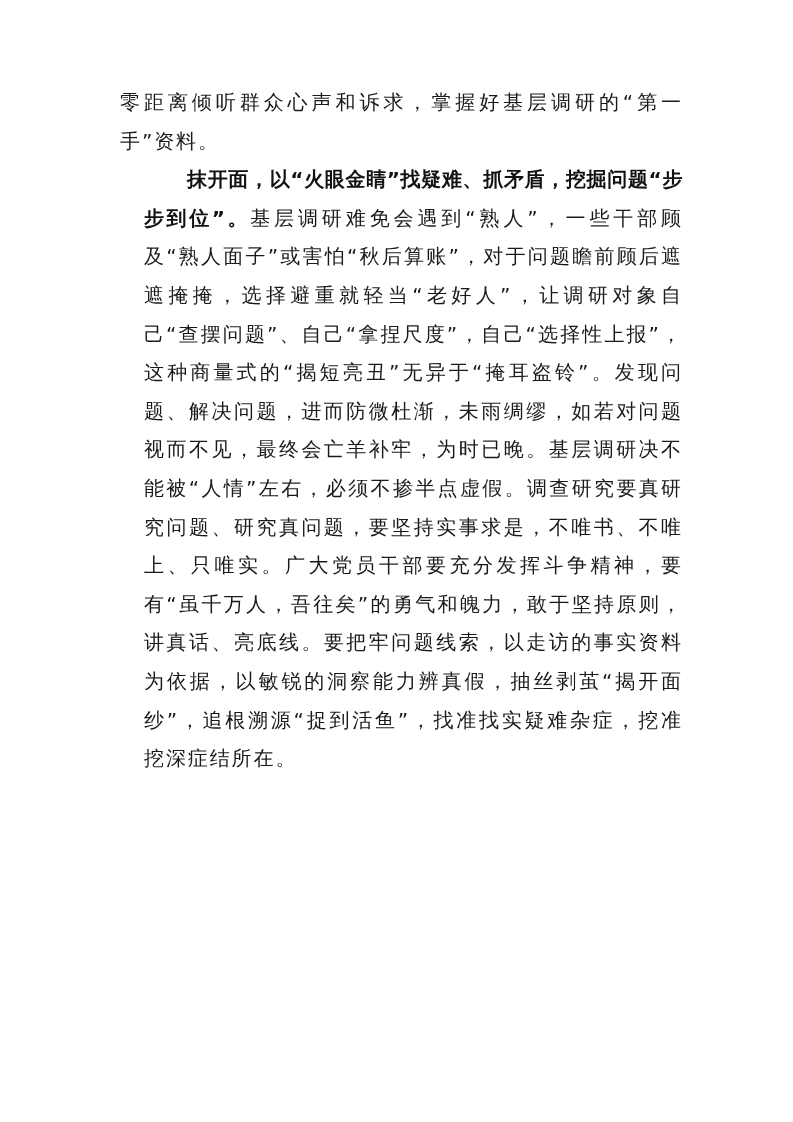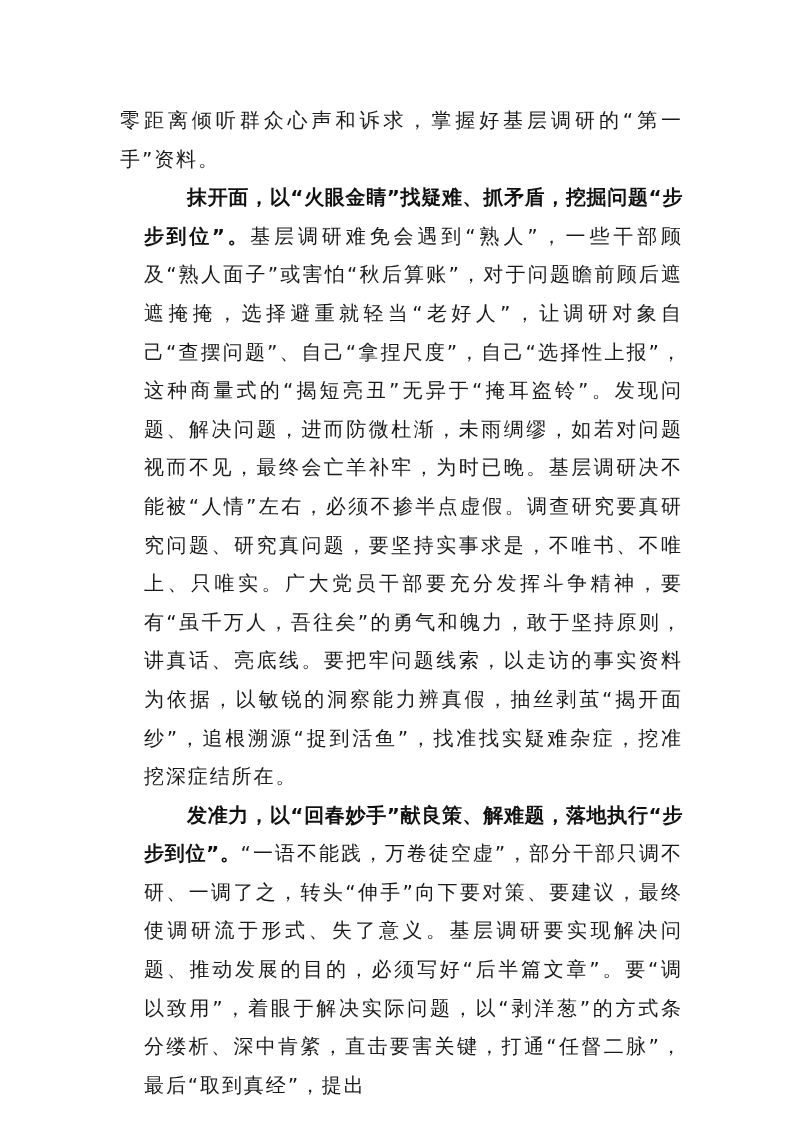--- a/index.html
+++ b/index.html
@@ -1,20 +1,20 @@
 <!DOCTYPE html>
 <html><head>
   <meta charset="utf-8">
   <style>
     html, body { margin: 0; padding: 0; background: #ffffff; }
     body { width: 793px; height: 1122px; position: relative; overflow: hidden; }
     .page {
       position: absolute;
       left: 120px;
-      top: 101px;
+      top: 83px;
       width: 563px;
       font-family: "DejaVu Sans", "Liberation Sans", sans-serif;
       font-size: 20px;
       line-height: 38.6px;
       color: #1a1a1a;
       text-align: justify;
       letter-spacing: 1.9px;
     }
     .para { margin: 0; }
     .indent { text-indent: 43px; margin-left: 24px; }
@@ -24,16 +24,13 @@
 </head>
 <body>
 
 <div class="page">
   <p class="para">
     <span class="body-text">零距离倾听群众心声和诉求，掌握好基层调研的“第一手”资料。</span>
   </p>
   <p class="para indent">
     <span class="lead">抹开面，以“火眼金睛”找疑难、抓矛盾，挖掘问题“步步到位”。</span><span class="body-text">基层调研难免会遇到“熟人”，一些干部顾及“熟人面子”或害怕“秋后算账”，对于问题瞻前顾后遮遮掩掩，选择避重就轻当“老好人”，让调研对象自己“查摆问题”、自己“拿捏尺度”，自己“选择性上报”，这种商量式的“揭短亮丑”无异于“掩耳盗铃”。发现问题、解决问题，进而防微杜渐，未雨绸缪，如若对问题视而不见，最终会亡羊补牢，为时已晚。基层调研决不能被“人情”左右，必须不掺半点虚假。调查研究要真研究问题、研究真问题，要坚持实事求是，不唯书、不唯上、只唯实。广大党员干部要充分发挥斗争精神，要有“虽千万人，吾往矣”的勇气和魄力，敢于坚持原则，讲真话、亮底线。要把牢问题线索，以走访的事实资料为依据，以敏锐的洞察能力辨真假，抽丝剥茧“揭开面纱”，追根溯源“捉到活鱼”，找准找实疑难杂症，挖准挖深症结所在。</span>
   </p>
-  <p class="para indent">
-    <span class="lead">发准力，以“回春妙手”献良策、解难题，落地执行“步步到位”。</span><span class="body-text">“一语不能践，万卷徒空虚”，部分干部只调不研、一调了之，转头“伸手”向下要对策、要建议，最终使调研流于形式、失了意义。基层调研要实现解决问题、推动发展的目的，必须写好“后半篇文章”。要“调以致用”，着眼于解决实际问题，以“剥洋葱”的方式条分缕析、深中肯綮，直击要害关键，打通“任督二脉”，最后“取到真经”，提出</span>
-  </p>
 </div>
 
 </body></html>

